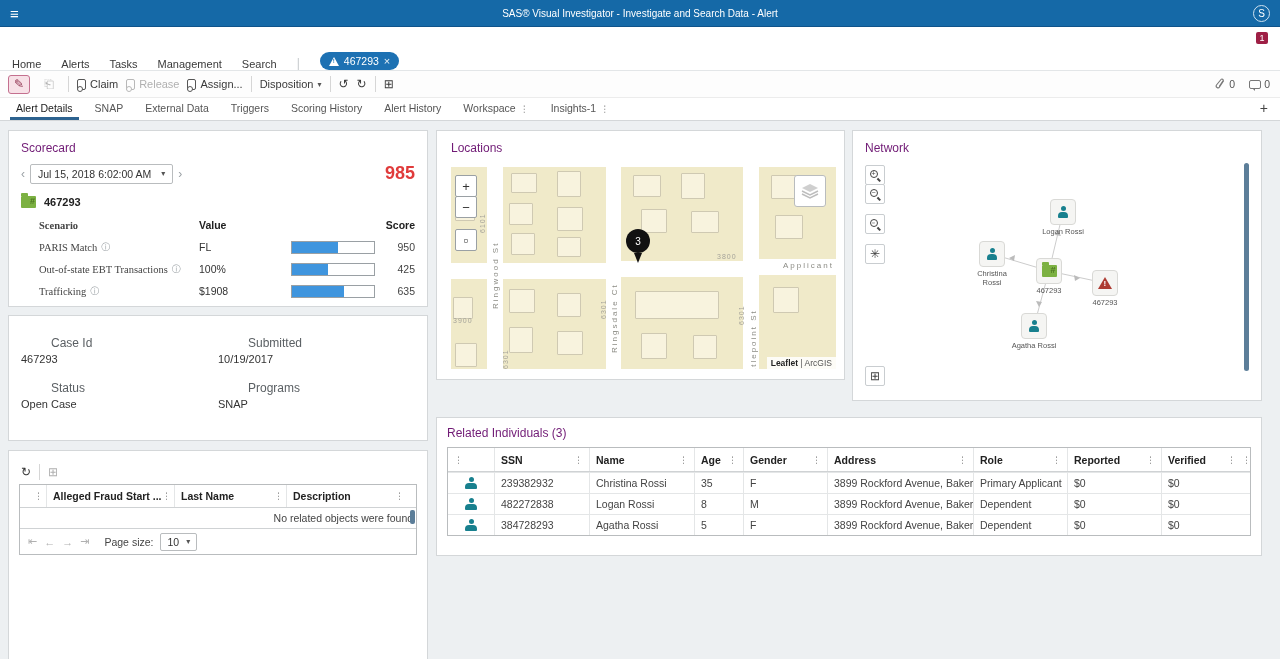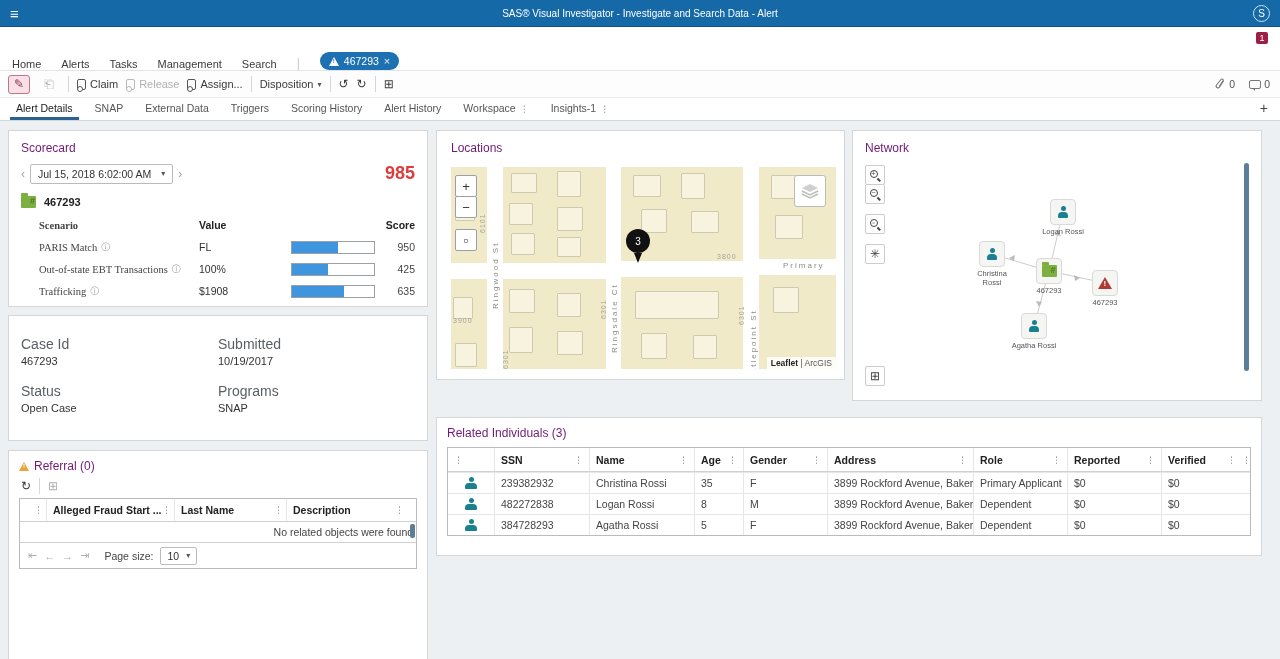--- a/index.html
+++ b/index.html
@@ -77,21 +77,21 @@
   .sc-row.head .sc-label { padding-left:18px; }
   .info-ic { color:#9aa0a4; font-size:9px; }
   .bar-outer { width:84px; height:13px; border:1px solid #9aa0a4; background:#fff; }
   .bar-fill { height:100%; background:#3f95de; }
   .sc-score { text-align:right; color:#444; }
   .sc-row.head .sc-score { color:#222; }
 
   
   .benefits { left:8px; top:194px; width:420px; height:126px; padding:10px 12px; }
   .kv-grid { display:grid; grid-template-columns:1fr 1fr; margin-top:10px; row-gap:16px; }
-  .kv-label { font-size:14px; color:#5a5f63; }
+  .kv-label { font-size:12px; color:#5a5f63;margin-left:30px; }
   .kv-value { font-size:11px; color:#333; margin-top:3px; }
 
   
   .referral { left:8px; top:329px; width:420px; height:224px; padding:8px 10px; display:flex; flex-direction:column; }
   .ref-title-row { display:flex; align-items:center; gap:5px; }
   .ref-toolbar { display:flex; align-items:center; gap:8px; margin:5px 0 4px 2px; }
   .ref-table { border:1px solid #b9bcbe; font-size:10.5px; }
   .ref-head { display:grid; grid-template-columns:26px 128px 112px 1fr 9px; align-items:center; height:23px;
     border-bottom:1px solid #cfd2d4; font-weight:bold; color:#222; }
   .ref-head .hcell { display:flex; align-items:center; justify-content:space-between; padding:0 3px 0 6px;
@@ -334,24 +334,20 @@
         <div class="kv-value">Open Case</div>
       </div>
       <div>
         <div class="kv-label">Programs</div>
         <div class="kv-value">SNAP</div>
       </div>
     </div>
   </div>
 
   <div class="panel referral">
-    <div class="ref-title-row">
-      <span class="tri small orange"></span>
-      <span class="panel-title">Referral (0)</span>
-    </div>
     <div class="ref-toolbar">
       <span class="glyph" style="cursor:pointer">↻</span>
       <span class="tool-sep"></span>
       <span class="glyph gray">⊞</span>
     </div>
     <div class="ref-table">
       <div class="ref-head">
         <span class="hcell">
             <span class="hk">⋮</span>
           </span>
@@ -419,21 +415,21 @@
       <div class="bld" style="left:190px;top:124px;width:84px;height:28px;"></div>
       <div class="bld" style="left:196px;top:166px;width:26px;height:26px;"></div>
       <div class="bld" style="left:248px;top:168px;width:24px;height:24px;"></div>
       <div class="bld" style="left:328px;top:120px;width:26px;height:26px;"></div>
       <div class="bld" style="left:8px;top:130px;width:20px;height:22px;"></div>
       <div class="bld" style="left:10px;top:176px;width:22px;height:24px;"></div>
       <div class="bld" style="left:10px;top:30px;width:20px;height:24px;"></div>
 
       <span class="street-label vert" style="left:46px;top:142px;">Ringwood St</span>
       <span class="street-label vert" style="left:165px;top:186px;">Ringsdale Ct</span>
-      <span class="street-label" style="left:338px;top:94px;">Primary</span>
+      <span class="street-label" style="left:338px;top:94px;">Applicant</span>
       <span class="street-label vert" style="left:304px;top:204px;">ttlepoint St</span>
       <span class="mapnum vert" style="left:34px;top:66px;">6101</span>
       <span class="mapnum" style="left:8px;top:150px;">3900</span>
       <span class="mapnum vert" style="left:57px;top:202px;">6301</span>
       <span class="mapnum vert" style="left:155px;top:152px;">6301</span>
       <span class="mapnum vert" style="left:293px;top:158px;">6301</span>
       <span class="mapnum" style="left:272px;top:86px;">3800</span>
 
       <span class="map-ctrl" style="left:10px;top:8px;">+</span>
       <span class="map-ctrl" style="left:10px;top:29px;">−</span>

